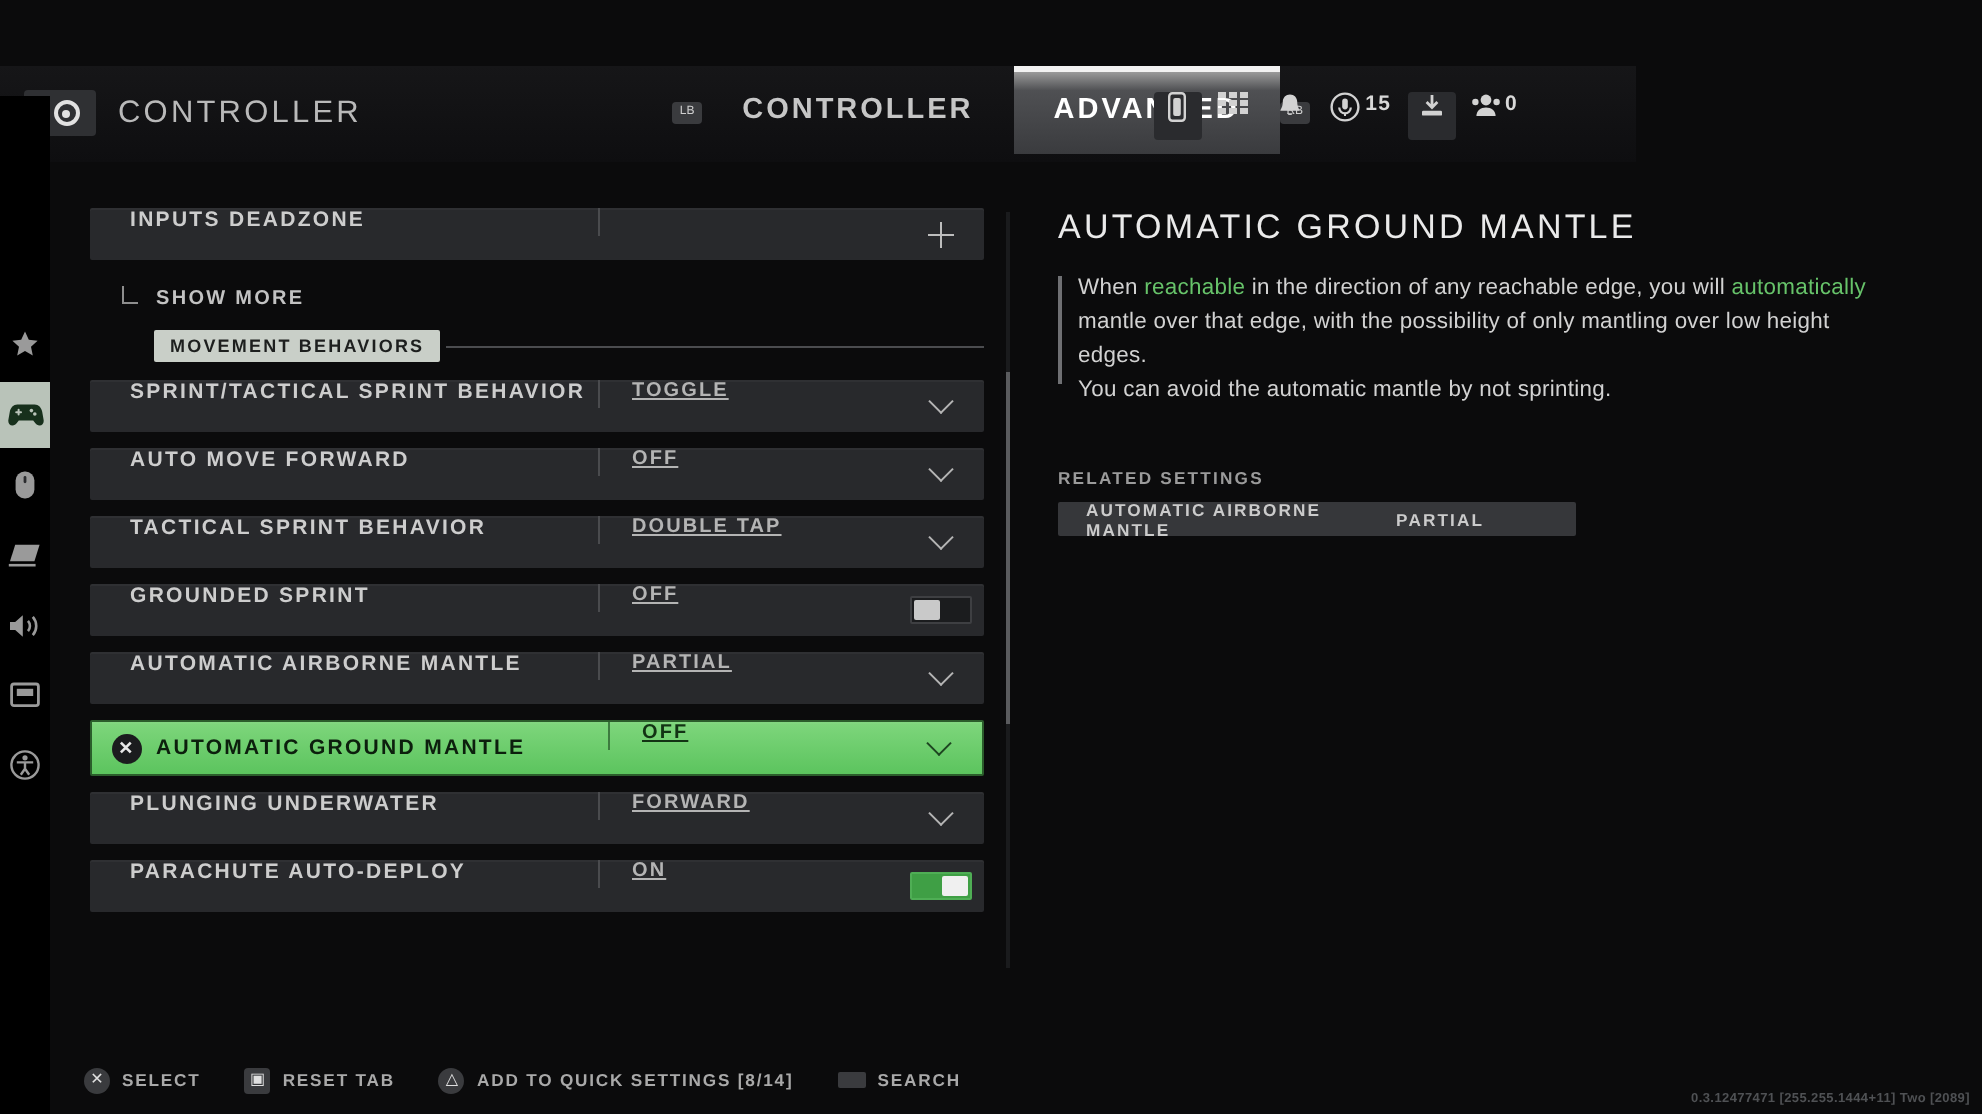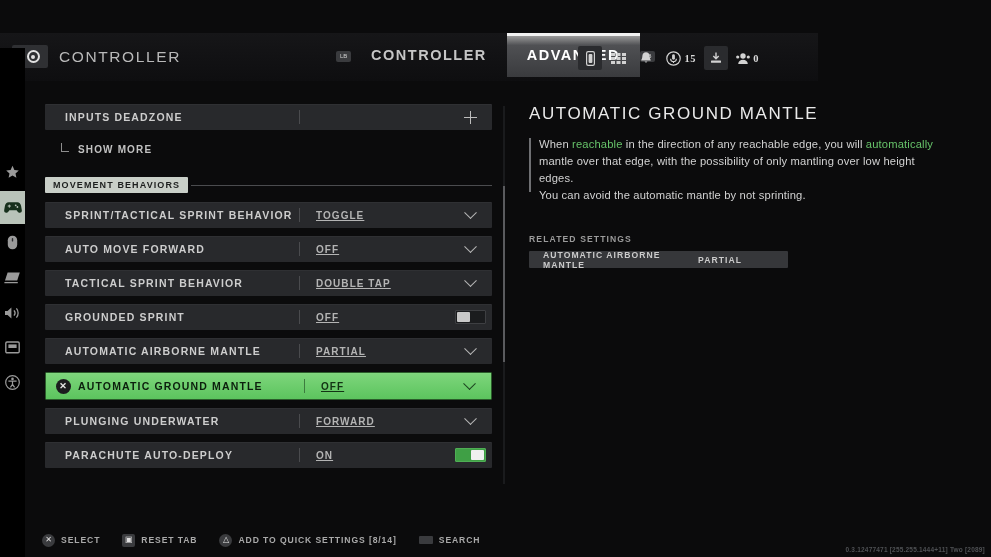--- a/index.html
+++ b/index.html
@@ -65,23 +65,22 @@
     content:""; position:absolute;left:0;right:0;top:0;height:3px;background:#f2f2f2;
   }
 
   
   #status-icons {
     position:absolute; right:55px; top:13px; height:24px;
     display:flex; align-items:center; gap:4px;
   }
   .st {
     height:24px; min-width:24px; padding:0 4px; border-radius:2px;
-    display:flex; align-items:center; justify-content:center; gap:3px;
+    display:flex; align-items:flex-start; justify-content:center; gap:3px;
     color:#d2d2d2;
-    font-family:Liberation Serif, serif;
   }
   .st.boxed { background:#2a2b2e; }
   .st .num { font-size:10.5px; letter-spacing:0.6px; color:#d8d8d8; font-weight:700;}
 
   
   #sidebar {
     position:absolute; left:0; top:48px; width:25px; height:509px;
     background:#000000;
     display:flex; flex-direction:column; align-items:center;
     padding-top:108px; gap:2px;
@@ -92,21 +91,21 @@
   }
   .side-item.active { background:#b9c3b9; color:#17301c; }
 
   
   #list {
     position:absolute; left:45px; top:104px; width:447px; height:382px;
   }
   .row {
     height:26px; margin-bottom:8px; position:relative;
     background:#28292c;
-    display:flex; align-items:center;
+    display:flex; 
     border-radius:1px;
     box-shadow:inset 0 1px 0 rgba(255,255,255,0.035);
   }
   .row .label {
     flex:0 0 254px; padding-left:20px;
     font-size:10.5px; letter-spacing:1.15px; color:#cdcdcd; font-weight:700;
     white-space:nowrap; overflow:hidden;
   }
   .row .divider {
     width:1px; height:14px; background:#4a4b4e;
@@ -129,28 +128,28 @@
   .toggle {
     width:31px;height:14px;border-radius:1px;background:#1b1c1e;
     border:1px solid #3e3f42; display:flex; align-items:center; padding:1px;
   }
   .toggle i { display:block; width:13px;height:10px; background:#c9c9c9; border-radius:1px;}
   .toggle.on { background:#3f9f45; border-color:#4fae55; justify-content:flex-end; }
   .toggle.on i { background:#f0f0f0; }
 
   
   .subrow {
-    height:22px; margin-bottom:17px; display:flex; align-items:center; padding-left:16px; gap:9px;
+    height:22px; margin-bottom:5px; display:flex; align-items:center; padding-left:16px; gap:9px;
   }
   .elbow { width:8px;height:9px;border-left:1.5px solid #8e8e8e;border-bottom:1.5px solid #8e8e8e; margin-bottom:3px;}
   .subrow .t { font-size:10px;letter-spacing:1.15px;color:#c2c2c2;font-weight:700; }
 
   
   .section {
-    height:16px; margin-bottom:9px; display:flex; align-items:center;
+    height:16px; margin-bottom:9px; display:flex; align-items:center;margin-left:32px;
   }
   .section .chip {
     background:#c9cfc8; color:#1d1f1e; font-size:9px; letter-spacing:1.1px; font-weight:700;
     padding:3px 8px 3px 8px; border-radius:1px; white-space:nowrap;
   }
   .section .rule { flex:1; height:1px; background:#4b4c4f; margin-left:3px; }
 
   
   .row.selected {
     background:linear-gradient(180deg,#7ed67c 0%, #5cc45e 100%);

